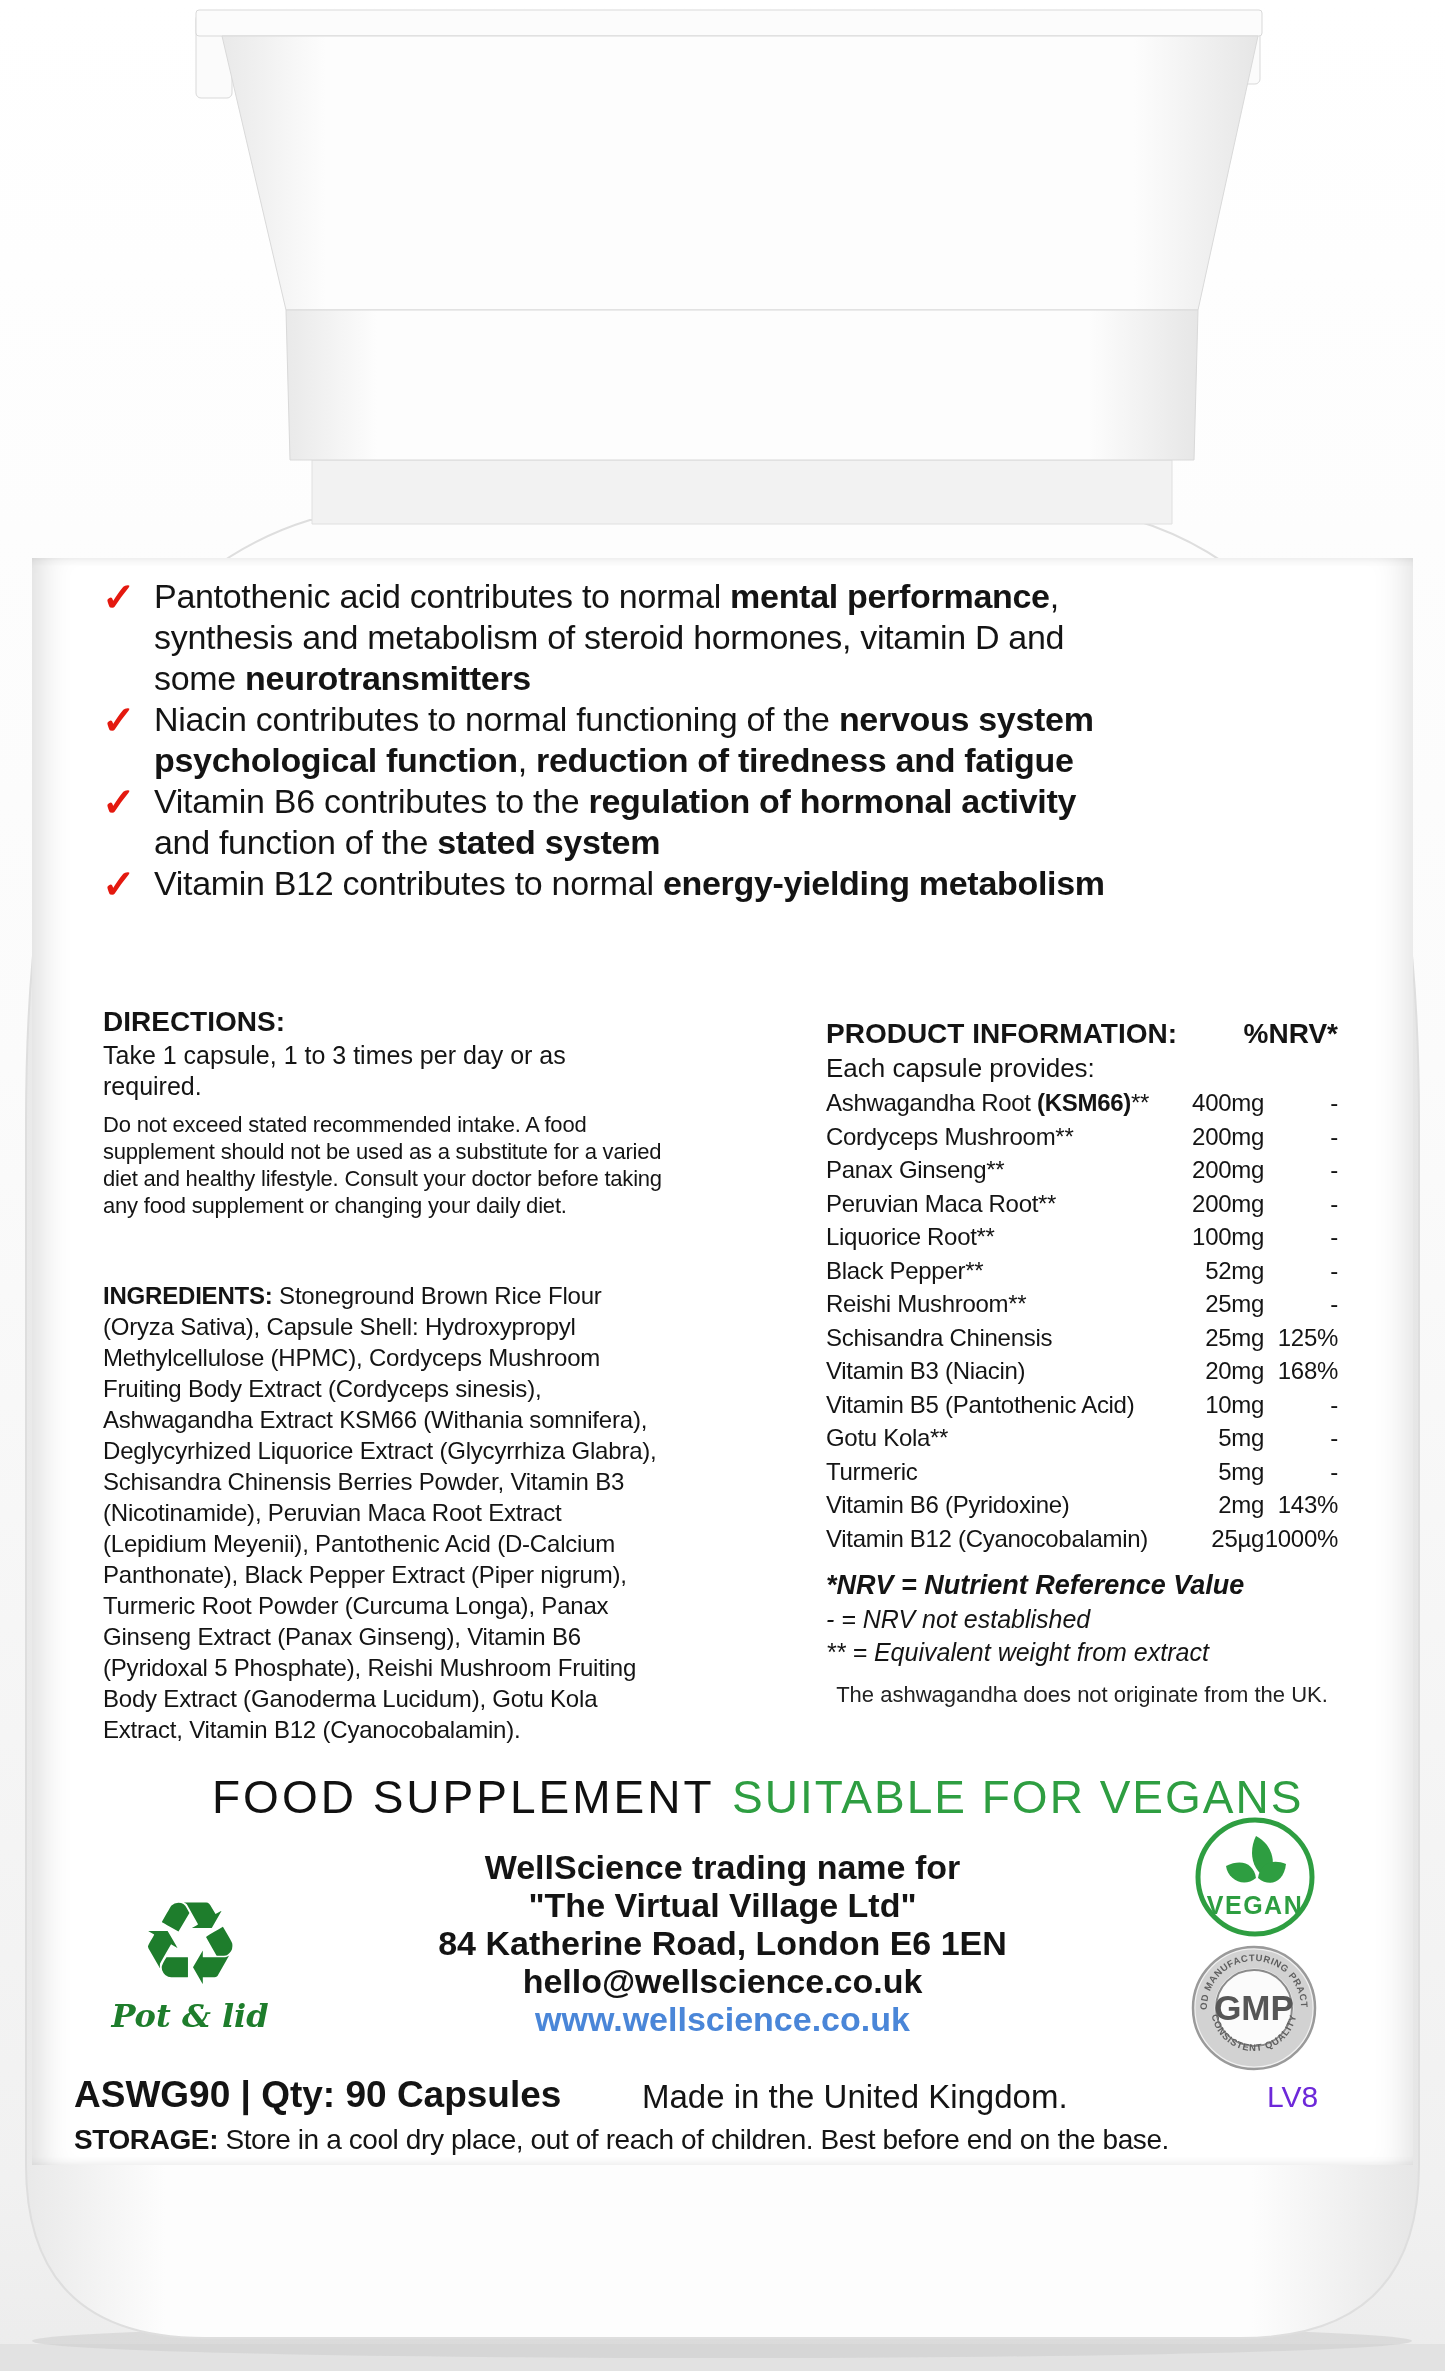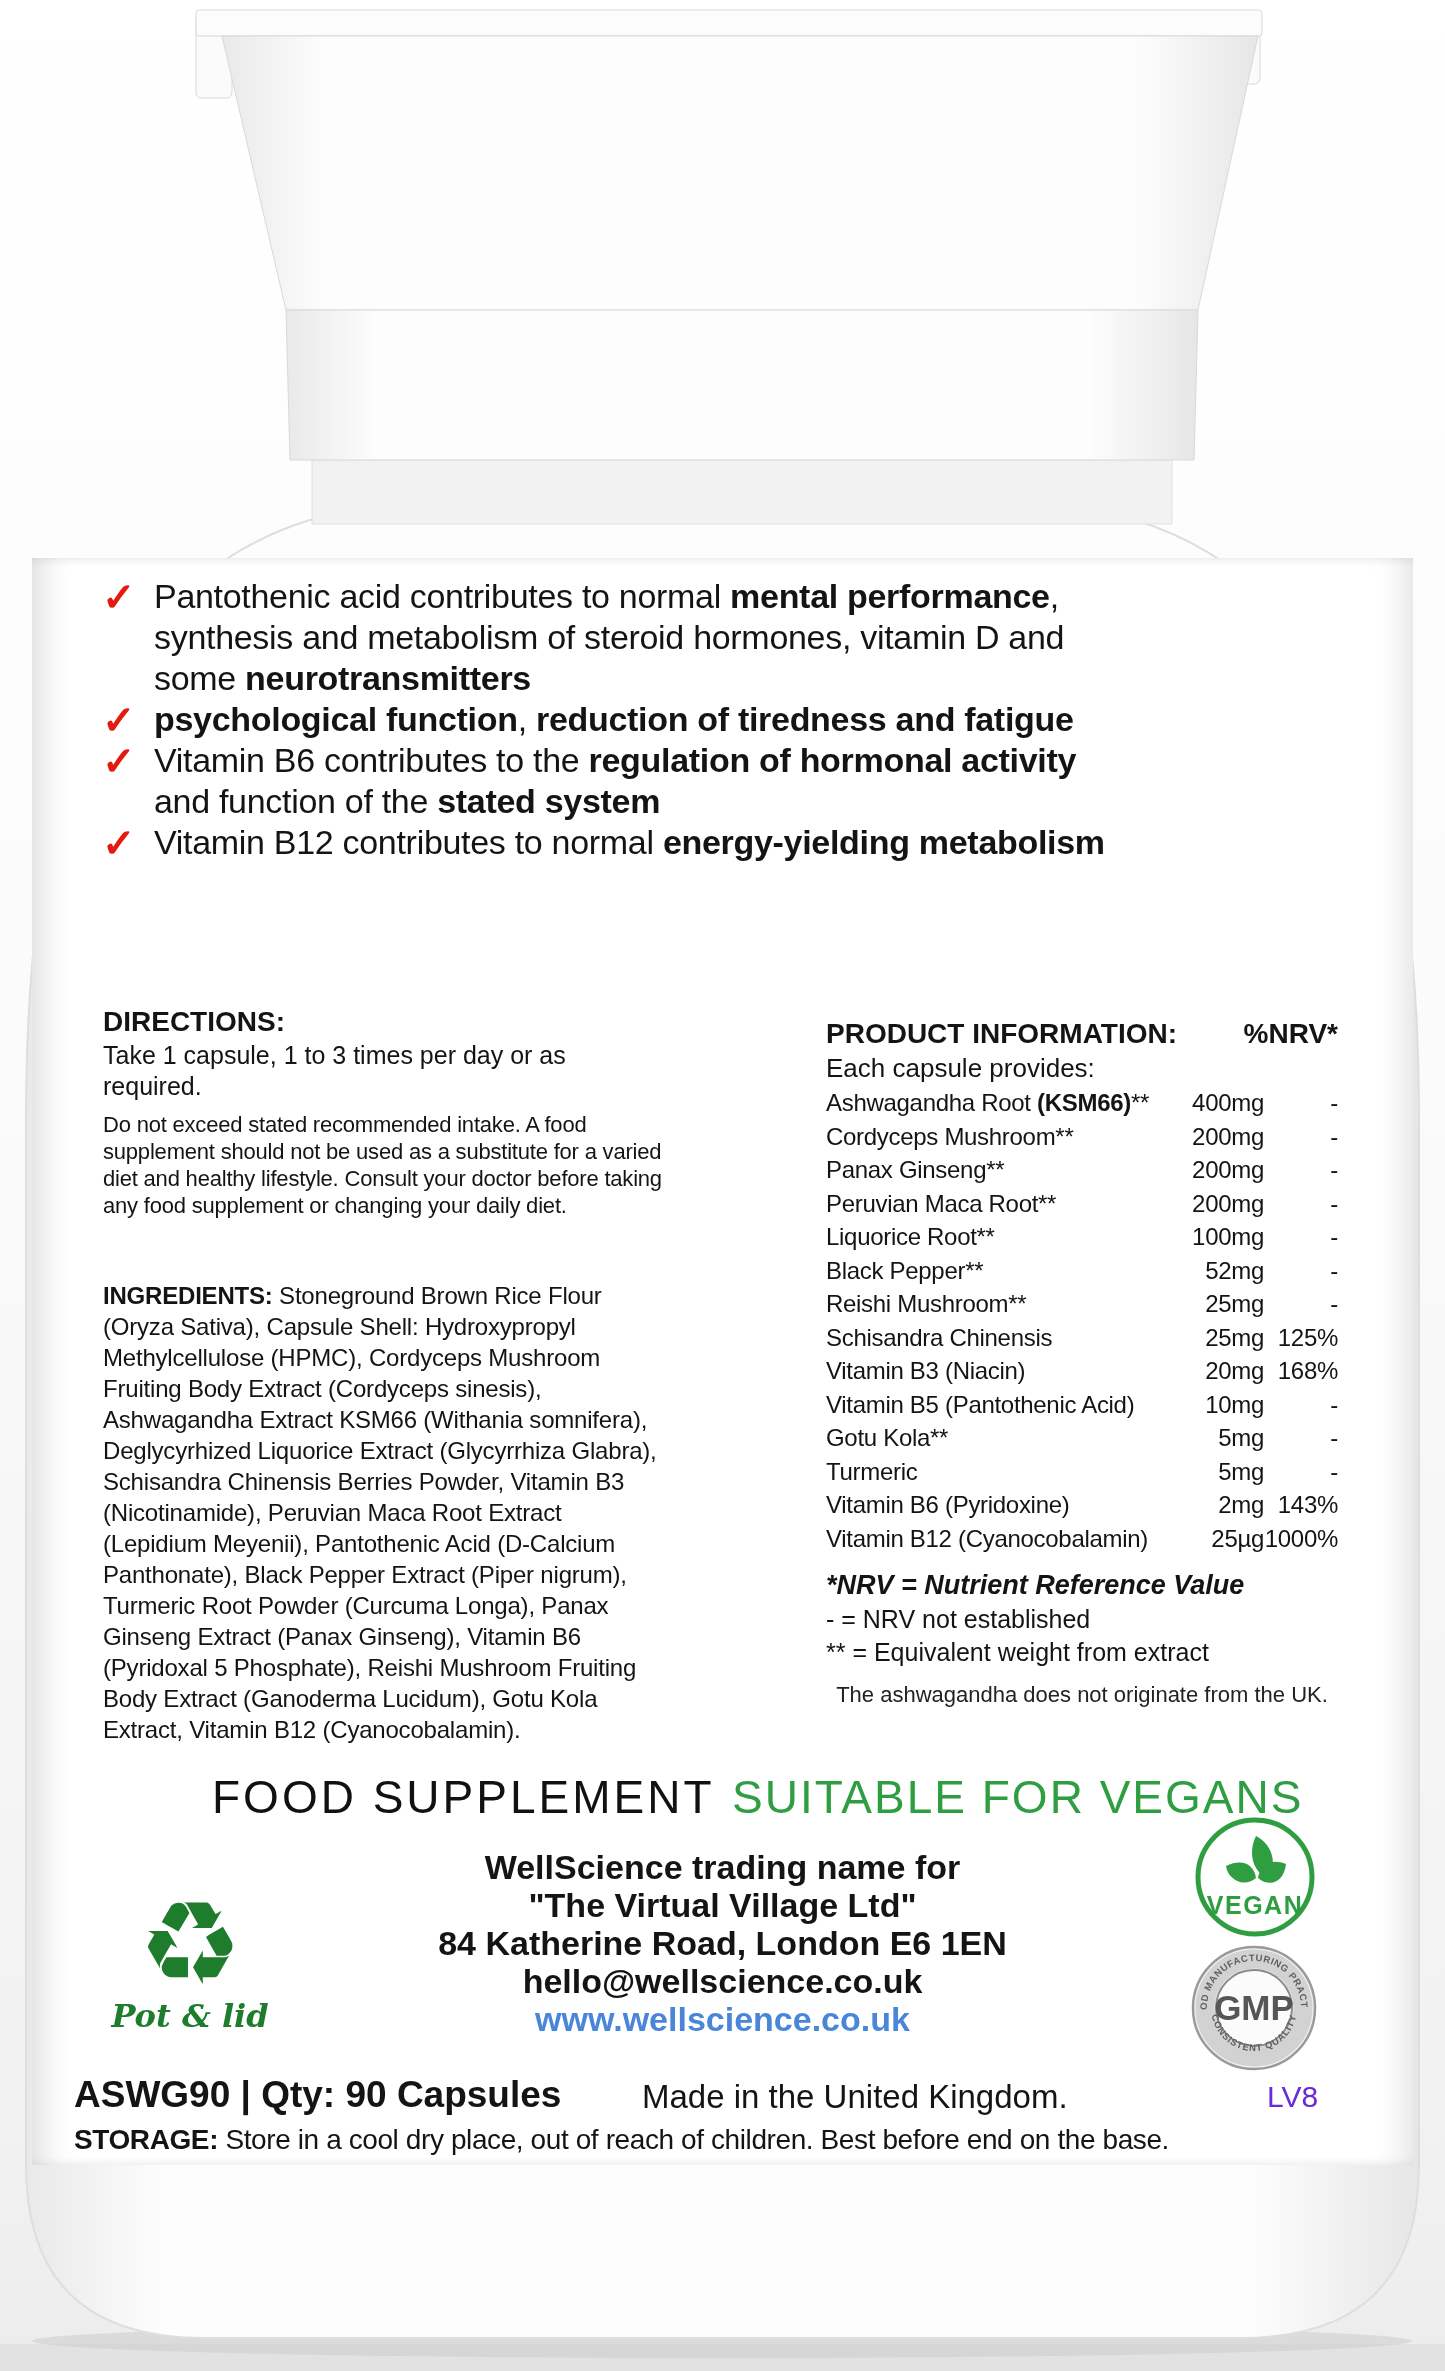--- a/index.html
+++ b/index.html
@@ -26,21 +26,21 @@
   
   .prodinfo{position:absolute;left:794px;top:458px;width:512px;}
   .pi-head{display:flex;justify-content:space-between;font-size:28px;font-weight:bold;line-height:35px;}
   .pi-sub{font-size:26px;line-height:35px;}
   .pi-row{display:flex;font-size:24px;line-height:33.5px;letter-spacing:-0.3px;}
   .pi-name{flex:1;white-space:nowrap;}
   .pi-amt{min-width:96px;text-align:right;}
   .pi-nrv{min-width:74px;text-align:right;}
   .pi-notes{margin-top:13px;}
   .pi-note-star{font-size:27px;font-weight:bold;font-style:italic;line-height:35px;}
-  .pi-note{font-size:25px;line-height:33px;}
+  .pi-note{font-size:25px;line-height:33px;font-style:italic;}
   .pi-origin{font-size:22px;line-height:28px;margin-top:12px;color:#222;text-align:center;}
   
   .food-supplement{position:absolute;left:180px;top:1212px;font-size:46px;letter-spacing:3px;color:#111;}
   .vegan-line{position:absolute;left:700px;top:1212px;font-size:46px;letter-spacing:2px;color:#2e9e41;}
   
   .company{position:absolute;left:0;top:1290px;width:1381px;text-align:center;font-weight:bold;}
   .company div{font-size:34px;line-height:38px;}
   .company .url{color:#4a86d8;}
   
   .recycle{position:absolute;left:58px;top:1332px;width:200px;text-align:center;color:#1e7d2c;}
@@ -84,20 +84,21 @@
 
     <div class="bullets">
       <div class="bullet">
         <span class="check">✓</span>
         <div class="bline"><span>Pantothenic acid contributes to normal </span><b>mental performance</b><span>,</span></div>
         <div class="bline"><span>synthesis and metabolism of steroid hormones, vitamin D and</span></div>
         <div class="bline"><span>some </span><b>neurotransmitters</b></div>
       </div>
       <div class="bullet">
         <span class="check">✓</span>
+        <div class="bline"><span>Niacin contributes to normal functioning of the </span><b>nervous system</b></div>
         <div class="bline"><b>psychological function</b><span>, </span><b>reduction of tiredness and fatigue</b></div>
       </div>
       <div class="bullet">
         <span class="check">✓</span>
         <div class="bline"><span>Vitamin B6 contributes to the </span><b>regulation of hormonal activity</b></div>
         <div class="bline"><span>and function of the </span><b>stated system</b></div>
       </div>
       <div class="bullet">
         <span class="check">✓</span>
         <div class="bline"><span>Vitamin B12 contributes to normal </span><b>energy-yielding metabolism</b></div>

